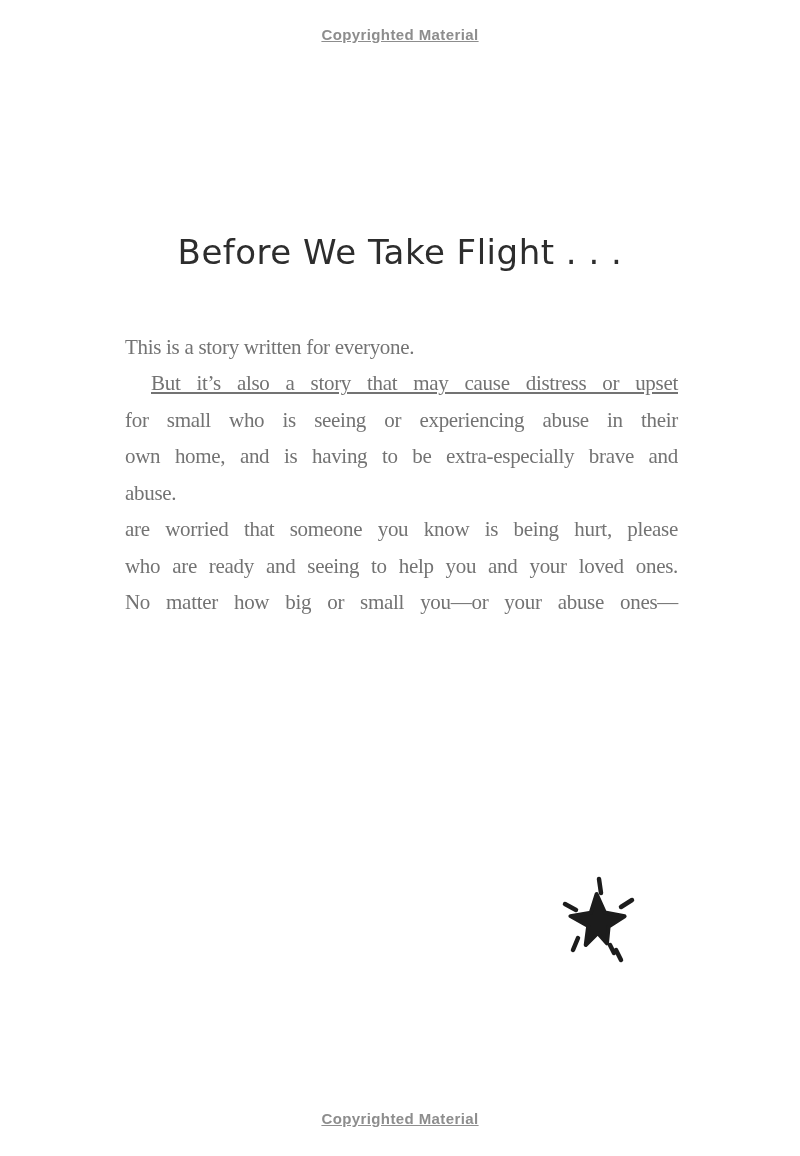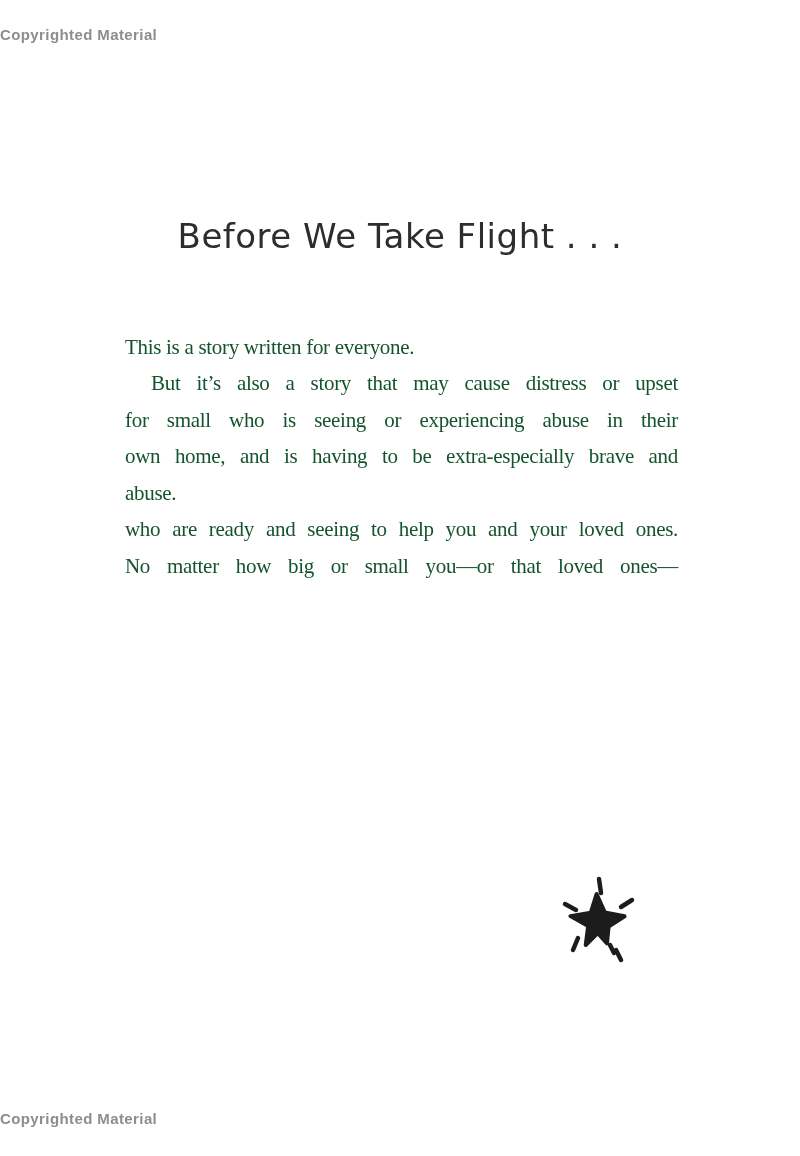--- a/index.html
+++ b/index.html
@@ -7,61 +7,63 @@
     position: relative;
     width: 800px;
     height: 1156px;
     background: #ffffff;
     overflow: hidden;
     font-family: "Liberation Serif", serif;
   }
   .copyright {
     position: absolute;
     left: 0; right: 0;
+    text-align: center;
     font-family: "Liberation Sans", sans-serif;
     font-weight: bold;
     font-size: 15px;
     letter-spacing: 0.4px;
     color: #8d8d8d;
+    text-decoration: underline;
   }
   .copyright.top { top: 26px; }
   .copyright.bottom { top: 1110px; }
   .title {
     position: absolute;
     top: 216px;
     left: 0; right: 0;
-    margin: 0;
+    margin: 16px;
     text-align: center;
     font-family: "DejaVu Sans", "Liberation Sans", sans-serif;
     font-weight: 400;
     font-size: 34px;
     line-height: 40px;
     letter-spacing: 0.5px;
     color: #2d2d2d;
   }
   .bodytext {
     position: absolute;
     left: 125px;
     top: 329px;
     width: 553px;
-    color: #14532d;
+    color: #737373;
   }
   .line {
     font-family: "Liberation Serif", serif;
     font-size: 21px;
     line-height: 36.45px;
     letter-spacing: -0.3px;
     text-align: left;
     white-space: normal;
   }
   .line.just {
     text-align: justify;
     text-align-last: justify;
   }
-  .line.indent { text-indent: 26px; }
+  .line.indent { text-indent: 26px; text-decoration: underline; }
   .star {
     position: absolute;
     left: 548px;
     top: 862px;
     width: 120px;
     height: 120px;
   }
 </style>
 </head>
 <body>
@@ -71,22 +73,23 @@
   <div class="copyright top">Copyrighted Material</div>
 
   <h1 class="title">Before We Take Flight . . .</h1>
 
   <div class="bodytext">
       <div class="line">This is a story written for everyone.</div>
       <div class="line just indent">But it’s also a story that may cause distress or upset</div>
       <div class="line just">for small who is seeing or experiencing abuse in their</div>
       <div class="line just">own home, and is having to be extra-especially brave and</div>
       <div class="line">abuse.</div>
+      <div class="line just">are worried that someone you know is being hurt, please</div>
       <div class="line just">who are ready and seeing to help you and your loved ones.</div>
-      <div class="line just">No matter how big or small you—or that loved ones—</div>
+      <div class="line just">No matter how big or small you—or your abuse ones—</div>
     </div>
 
   <svg class="star" viewBox="548 862 120 120" xmlns="http://www.w3.org/2000/svg">
     <g fill="none" stroke="#1c1c1c" stroke-width="4.5" stroke-linecap="round">
       <path d="M599 879 L601 893"></path>
       <path d="M565 904 L576 910"></path>
       <path d="M632 900 L621 907"></path>
       <path d="M578 938 L573 950"></path>
       <path d="M610 945 L614 953"></path>
       <path d="M616 950 L621 960"></path>

